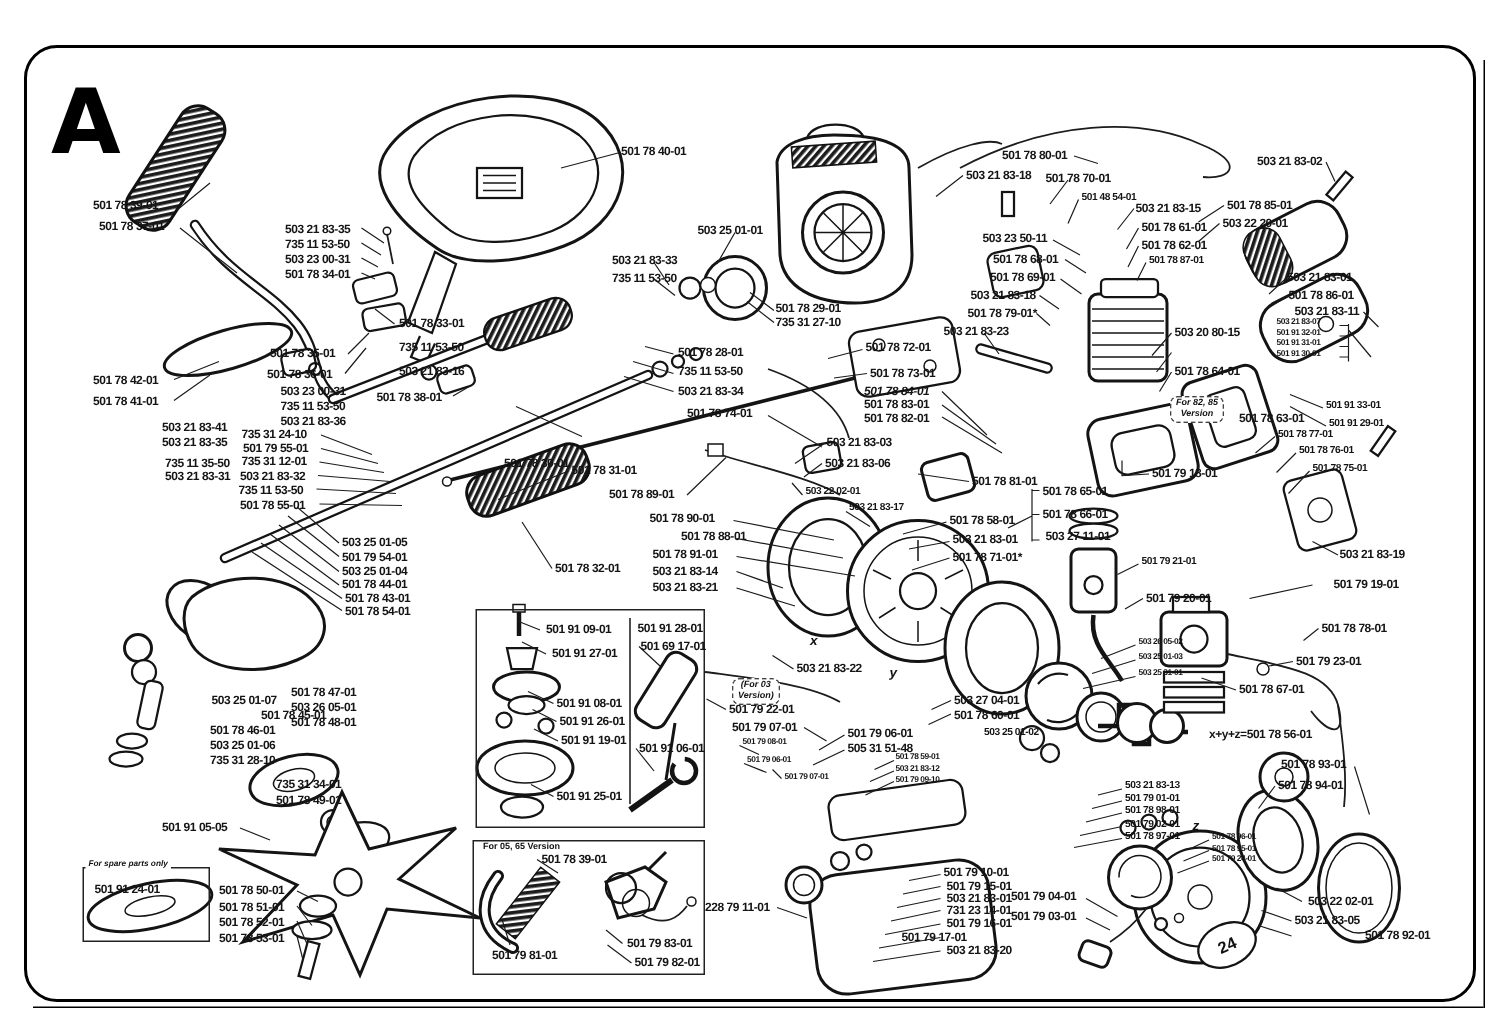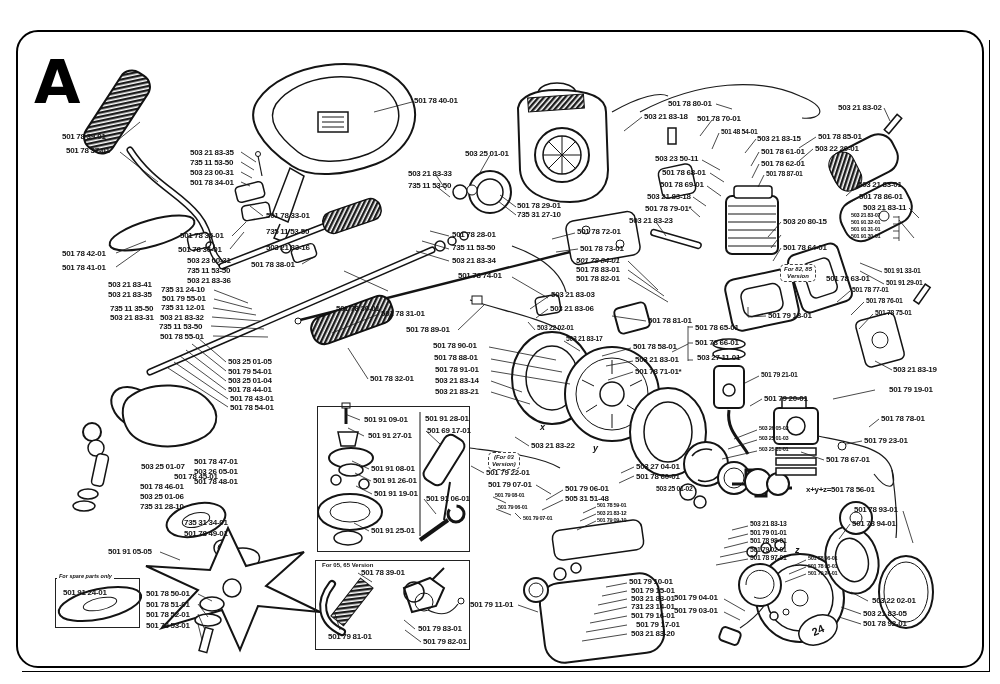--- a/index.html
+++ b/index.html
@@ -354,21 +354,21 @@
       <div class="lbl" style="left: 517px; top: 202px;">501 78 29-01</div>
       <div class="lbl" style="left: 517px; top: 211px;">735 31 27-10</div>
       <div class="lbl" style="left: 452px; top: 231px;">501 78 28-01</div>
       <div class="lbl" style="left: 452px; top: 244px;">735 11 53-50</div>
       <div class="lbl" style="left: 452px; top: 257px;">503 21 83-34</div>
       <div class="lbl" style="left: 458px; top: 272px;">501 78 74-01</div>
       <div class="lbl" style="left: 336px; top: 287px; margin-top: 18px;">501 78 30-01</div>
       <div class="lbl" style="left: 381px; top: 310px;">501 78 31-01</div>
       <div class="lbl" style="left: 406px; top: 326px;">501 78 89-01</div>
       <div class="lbl" style="left: 433px; top: 342px;">501 78 90-01</div>
-      <div class="lbl" style="left: 434px; top: 354px;">501 78 88-01</div>
+      <div class="lbl" style="left: 454px; top: 354px;">501 78 88-01</div>
       <div class="lbl" style="left: 435px; top: 366px;">501 78 91-01</div>
       <div class="lbl" style="left: 435px; top: 377px;">503 21 83-14</div>
       <div class="lbl" style="left: 435px; top: 388px;">503 21 83-21</div>
       <div class="lbl" style="left: 370px; top: 375px;">501 78 32-01</div>
       <div class="lbl" style="left: 551px; top: 291px;">503 21 83-03</div>
       <div class="lbl" style="left: 550px; top: 305px;">503 21 83-06</div>
       <div class="lbl s1" style="left: 537px; top: 325px;">503 22 02-01</div>
       <div class="lbl s1" style="left: 566px; top: 336px;">503 21 83-17</div>
       <div class="lbl" style="left: 648px; top: 317px;">501 78 81-01</div>
       <div class="lbl" style="left: 633px; top: 343px;">501 78 58-01</div>
@@ -433,43 +433,43 @@
       <div class="lbl s2" style="left: 498px; top: 505px;">501 79 06-01</div>
       <div class="lbl s2" style="left: 523px; top: 516px;">501 79 07-01</div>
       <div class="lbl" style="left: 565px; top: 485px;">501 79 06-01</div>
       <div class="lbl" style="left: 565px; top: 495px;">505 31 51-48</div>
       <div class="lbl" style="left: 636px; top: 463px;">503 27 04-01</div>
       <div class="lbl" style="left: 636px; top: 473px;">501 78 60-01</div>
       <div class="lbl s1" style="left: 656px; top: 486px;">503 25 01-02</div>
       <div class="lbl s2" style="left: 597px; top: 503px;">501 78 59-01</div>
       <div class="lbl s2" style="left: 597px; top: 511px;">503 21 83-12</div>
       <div class="lbl s2" style="left: 597px; top: 518px;">501 79 09-10</div>
-      <div class="lbl" style="left: 470px; top: 601px;">501 79 11-01</div>
+      <div class="lbl" style="left: 470px; top: 601px;">228 79 11-01</div>
       <div class="lbl" style="left: 629px; top: 578px;">501 79 10-01</div>
       <div class="lbl" style="left: 631px; top: 587px;">501 79 15-01</div>
       <div class="lbl" style="left: 631px; top: 595px;">503 21 83-01</div>
       <div class="lbl" style="left: 631px; top: 603px;">731 23 14-01</div>
       <div class="lbl" style="left: 631px; top: 612px;">501 79 16-01</div>
-      <div class="lbl" style="left: 636px; top: 621px;">501 79 17-01</div>
+      <div class="lbl" style="left: 601px; top: 621px;">501 79 17-01</div>
       <div class="lbl" style="left: 631px; top: 630px;">503 21 83-20</div>
       <div class="lbl" style="left: 674px; top: 594px;">501 79 04-01</div>
       <div class="lbl" style="left: 674px; top: 607px;">501 79 03-01</div>
       <div class="lbl s1" style="left: 750px; top: 521px;">503 21 83-13</div>
       <div class="lbl s1" style="left: 750px; top: 530px;">501 79 01-01</div>
       <div class="lbl s1" style="left: 750px; top: 538px;">501 78 98-01</div>
       <div class="lbl s1" style="left: 750px; top: 547px;">501 79 02-01</div>
       <div class="lbl s1" style="left: 750px; top: 555px;">501 78 97-01</div>
       <div class="lbl" style="left: 854px; top: 506px;">501 78 93-01</div>
       <div class="lbl" style="left: 852px; top: 520px;">501 78 94-01</div>
       <div class="lbl s2" style="left: 808px; top: 556px;">501 78 96-01</div>
       <div class="lbl s2" style="left: 808px; top: 564px;">501 78 95-01</div>
       <div class="lbl s2" style="left: 808px; top: 571px;">501 79 24-01</div>
       <div class="lbl" style="left: 872px; top: 597px;">503 22 02-01</div>
       <div class="lbl" style="left: 863px; top: 610px;">503 21 83-05</div>
-      <div class="lbl" style="left: 863px; top: 620px;">501 78 92-01</div>
+      <div class="lbl" style="left: 910px; top: 620px;">501 78 92-01</div>
       <div class="lbl" style="left: 364px; top: 416px;">501 91 09-01</div>
       <div class="lbl" style="left: 368px; top: 432px;">501 91 27-01</div>
       <div class="lbl" style="left: 425px; top: 415px;">501 91 28-01</div>
       <div class="lbl" style="left: 427px; top: 427px;">501 69 17-01</div>
       <div class="lbl" style="left: 371px; top: 465px;">501 91 08-01</div>
       <div class="lbl" style="left: 373px; top: 477px;">501 91 26-01</div>
       <div class="lbl" style="left: 374px; top: 490px;">501 91 19-01</div>
       <div class="lbl" style="left: 426px; top: 495px;">501 91 06-01</div>
       <div class="lbl" style="left: 371px; top: 527px;">501 91 25-01</div>
       <div class="lbl" style="left: 361px; top: 569px;">501 78 39-01</div>

